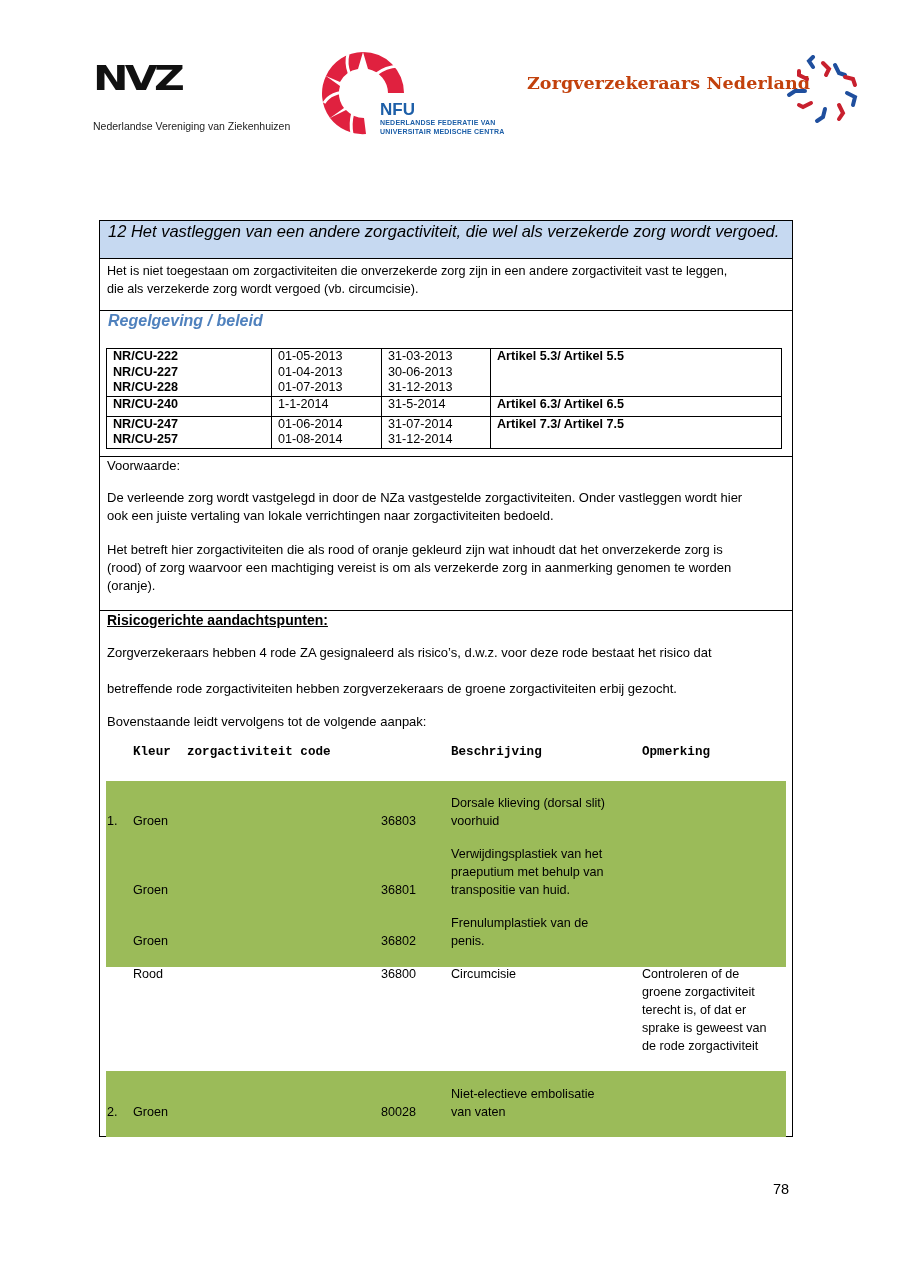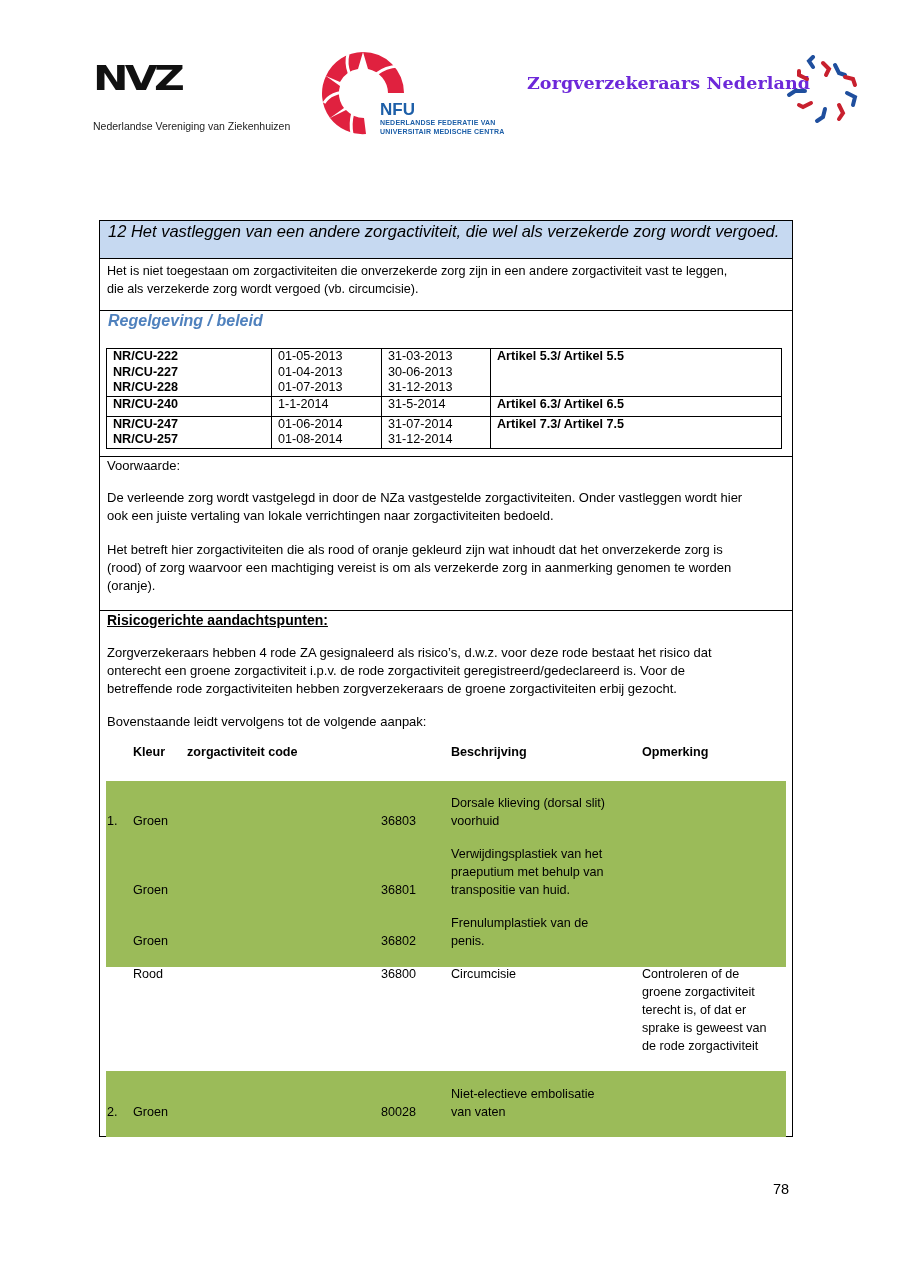--- a/index.html
+++ b/index.html
@@ -13,21 +13,21 @@
   .nvz-sub { position: absolute; left: 0; top: 62px; font-size: 10.5px; color: #222; white-space: nowrap; }
 
   .logo-nfu { position: absolute; left: 318px; top: 48px; width: 200px; height: 90px; }
   .nfu-circle { position: absolute; left: 0; top: 0; width: 90px; height: 90px; }
   .nfu-text { position: absolute; left: 62px; top: 52px; font-weight: bold; font-size: 17px; color: #1d5fa8; }
   .nfu-sub { position: absolute; left: 62px; top: 70px; font-size: 7px; font-weight: bold; color: #1d5fa8;
              line-height: 9px; white-space: nowrap; letter-spacing: 0.2px; }
 
   .logo-zn { position: absolute; left: 527px; top: 55px; width: 350px; height: 80px; }
   .zn-text { position: absolute; left: 0; top: 18px; font-family: "DejaVu Serif", serif; font-weight: bold;
-             font-size: 17.5px; color: #6d28d9; white-space: nowrap; letter-spacing: 0.1px; }
+             font-size: 17.5px; color: #c2410c; white-space: nowrap; letter-spacing: 0.1px; }
   .zn-mark { position: absolute; left: 256px; top: 0; width: 82px; height: 70px; }
 
   
   .frame { position: absolute; left: 99px; top: 220px; width: 694px; height: 917px;
            border: 1.5px solid #000; box-sizing: border-box; }
   .title-row { position: absolute; left: 0; top: 0; width: 100%; height: 38px; background: #c6d9f1;
                border-bottom: 1.5px solid #000; box-sizing: border-box; }
   .title-row span { position: absolute; left: 8px; top: 1px; font-style: italic; font-size: 16.5px; white-space: nowrap; }
 
   .intro-row { position: absolute; left: 0; top: 38px; width: 100%; height: 52px; border-bottom: 1.5px solid #000; box-sizing: border-box; }
@@ -43,21 +43,21 @@
   .reg-table td.c3 { width: 96px; }
   .reg-table td.c4 { font-weight: bold; }
   .reg-table .line { display: block; }
 
   .body-section { position: absolute; left: 0; top: 236px; width: 100%; height: 154px; border-bottom: 1.5px solid #000; box-sizing: border-box; }
   .body-section p, .risk p { margin: 0; position: absolute; left: 7px; font-size: 13px; line-height: 18px; width: 680px; }
 
   .risk { position: absolute; left: 0; top: 390px; width: 100%; height: 527px; }
   .risk-title { position: absolute; left: 7px; top: 1px; font-size: 14px; font-weight: bold; text-decoration: underline; }
 
-  .col-head { position: absolute; top: 134px; font-size: 12.6px; font-weight: bold; }
+  .col-head { position: absolute; top: 134px; font-size: 12.6px; font-weight: bold; font-family: Liberation Mono, monospace; }
 
   .green-band { position: absolute; left: 6px; width: 680px; background: #9bbb59; }
 
   .cell { position: absolute; font-size: 12.6px; line-height: 18px; }
   .num-right { width: 60px; }
 
   .page-num { position: absolute; left: 773px; top: 1181px; font-size: 14.5px; }
 </style>
 </head>
 <body>
@@ -177,21 +177,21 @@
       <span>Het betreft hier zorgactiviteiten die als rood of oranje gekleurd zijn wat inhoudt dat het onverzekerde zorg is</span><br>
       <span>(rood) of zorg waarvoor een machtiging vereist is om als verzekerde zorg in aanmerking genomen te worden</span><br>
       <span>(oranje).</span>
     </p>
   </div>
 
   <div class="risk">
     <div class="risk-title">Risicogerichte aandachtspunten:</div>
     <p style="top:33px">
       <span>Zorgverzekeraars hebben 4 rode ZA gesignaleerd als risico’s, d.w.z. voor deze rode bestaat het risico dat</span><br>
-      <span>onterecht een groene zorgactiviteit i.p.v. de rode zorgactiviteit geregistreerd/gedeclareerd is. Voor de</span><br>
+      <br>
       <span>betreffende rode zorgactiviteiten hebben zorgverzekeraars de groene zorgactiviteiten erbij gezocht.</span>
     </p>
     <p style="top:102px">Bovenstaande leidt vervolgens tot de volgende aanpak:</p>
 
     <div class="col-head" style="left:33px">Kleur</div>
     <div class="col-head" style="left:87px">zorgactiviteit code</div>
     <div class="col-head" style="left:351px">Beschrijving</div>
     <div class="col-head" style="left:542px">Opmerking</div>
 
     <div class="green-band" style="top:170px;height:186px"></div>

